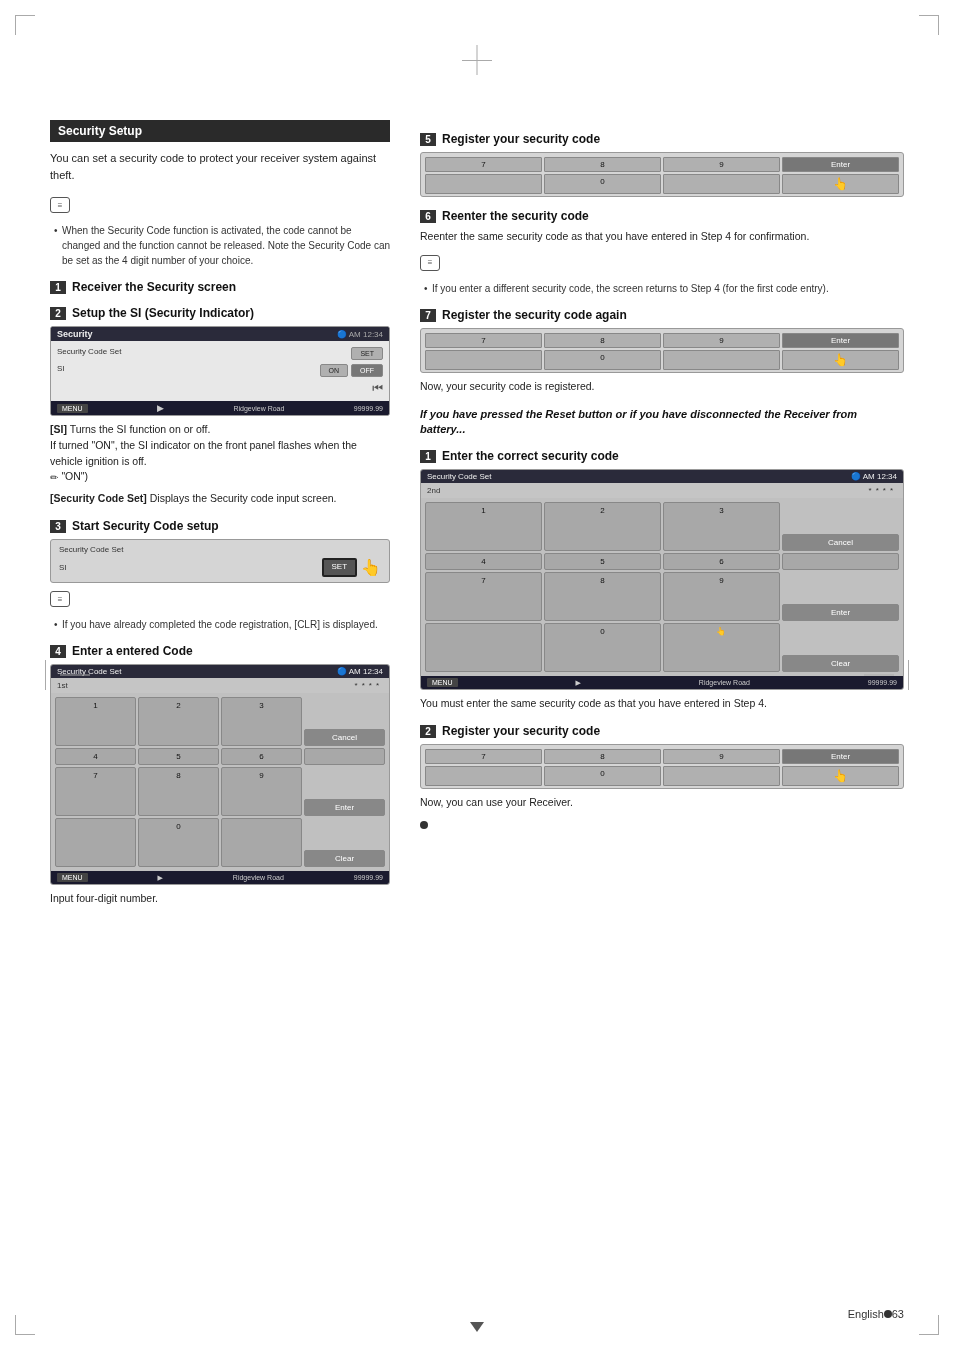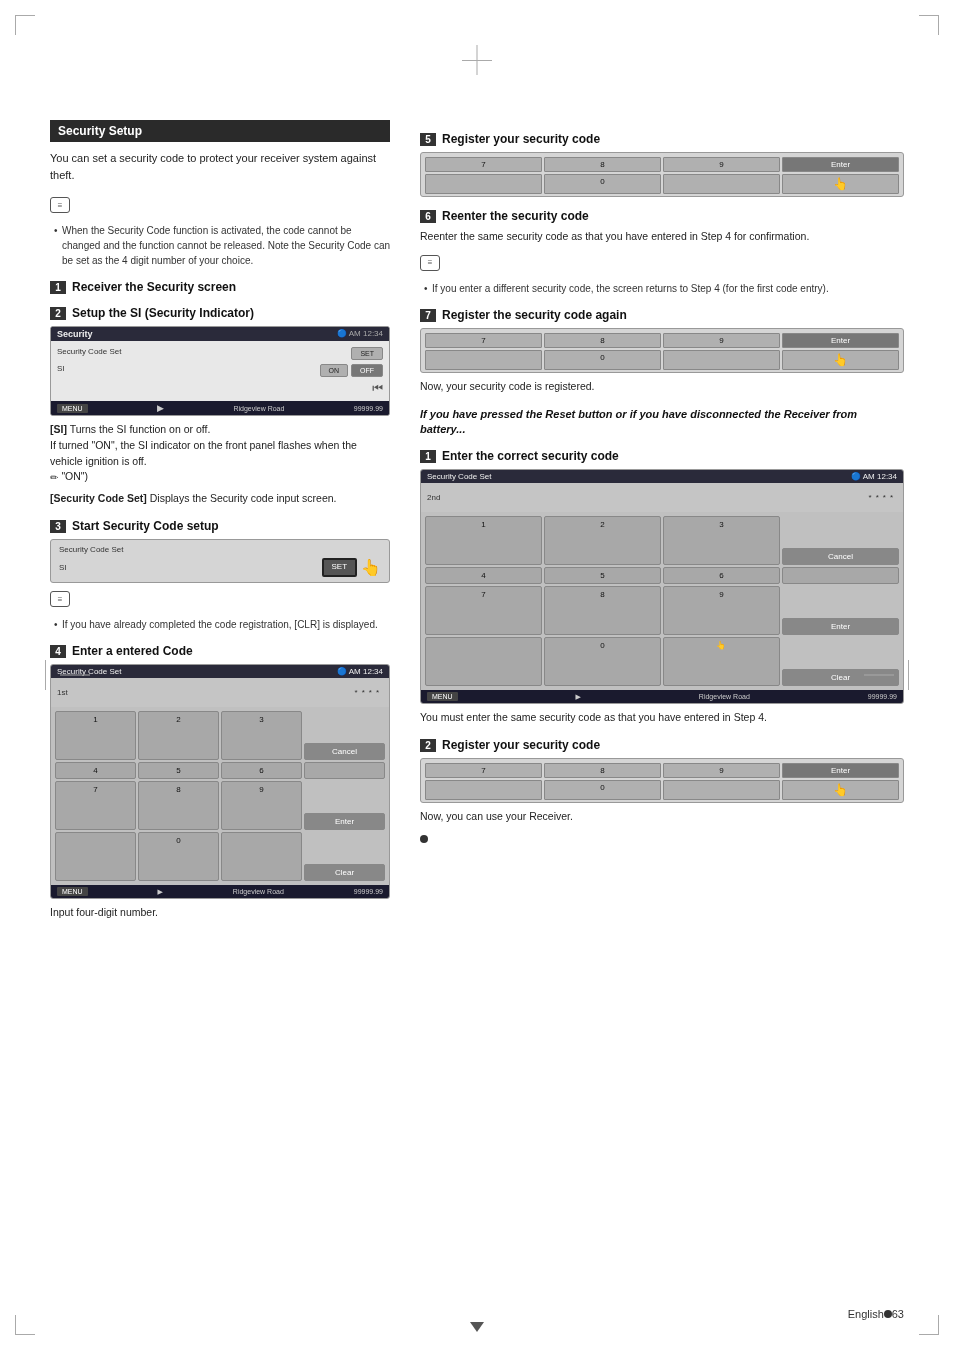--- a/index.html
+++ b/index.html
@@ -150,20 +150,21 @@
       border-radius: 3px;
       overflow: hidden;
       margin: 6px 0;
       position: relative;
     }
 
     .screen-top-bar {
       background: #2a2a3a;
       display: flex;
       justify-content: space-between;
+      align-items: center;
       padding: 2px 6px;
       font-size: 8px;
       color: #ccc;
     }
 
     .screen-title {
       color: #eee;
       font-size: 9px;
       font-weight: bold;
     }
@@ -237,21 +238,21 @@
       padding: 2px 6px;
       font-size: 8px;
       color: #eee;
     }
 
     .keypad-title-bar {
       background: #c5c5c5;
       display: flex;
       justify-content: space-between;
       align-items: center;
-      padding: 10px 6px;
+      padding: 3px 6px;
     }
 
     .keypad-label {
       font-size: 8px;
       color: #333;
     }
 
     .keypad-entry {
       font-size: 8px;
       letter-spacing: 4px;

